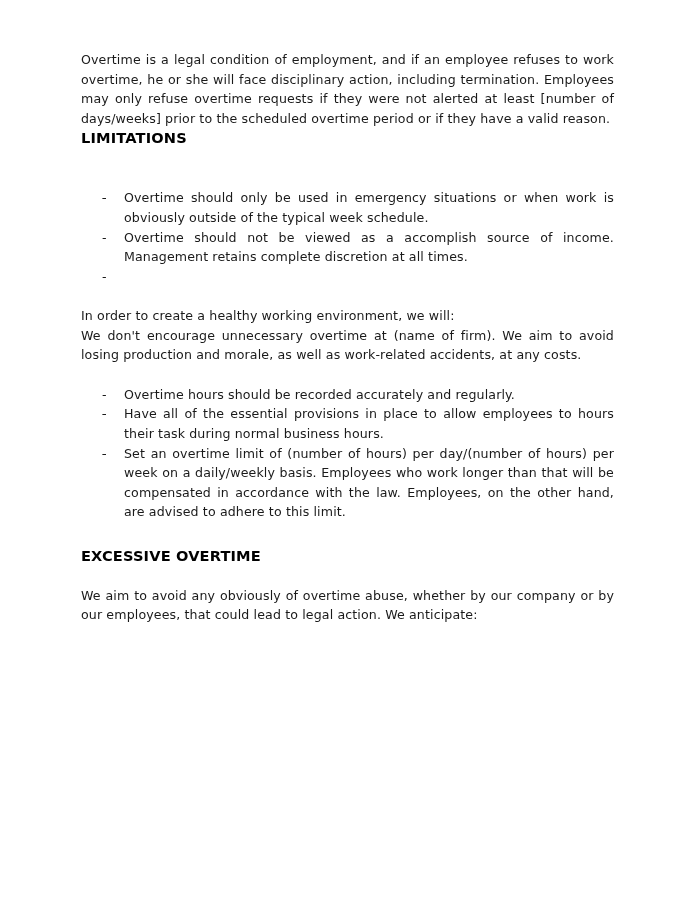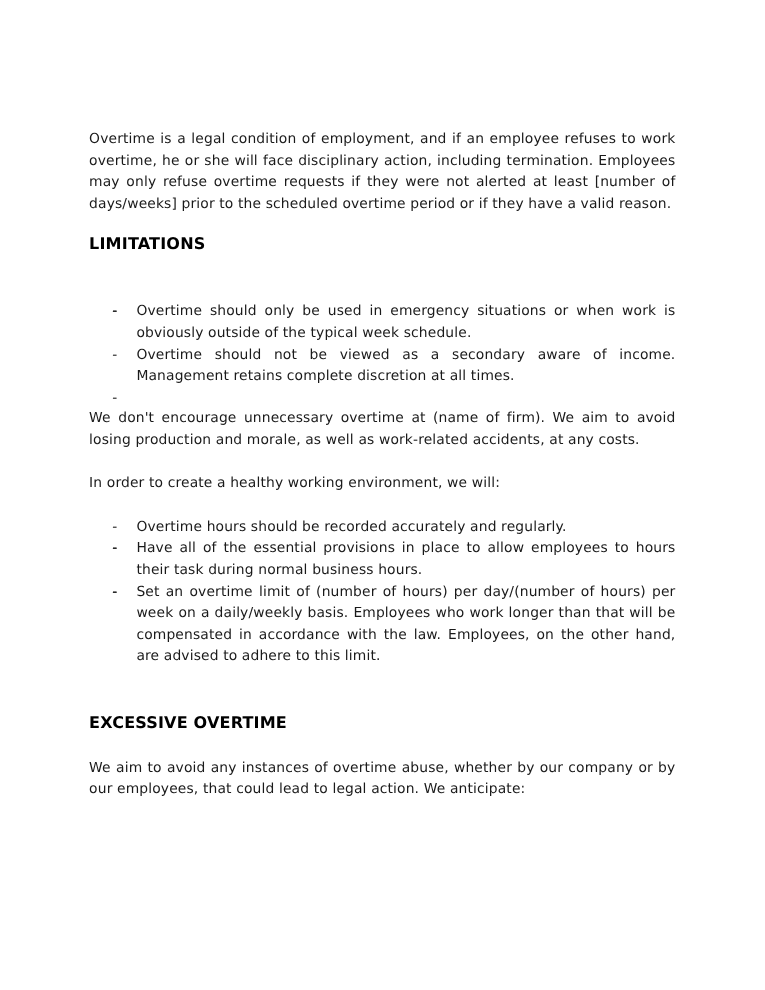--- a/index.html
+++ b/index.html
@@ -13,21 +13,21 @@
     font-family: "DejaVu Sans", sans-serif;
     color: #1a1a1a;
     overflow: hidden;
   }
   .page {
     position: relative;
     width: 695px;
     height: 900px;
     background: #ffffff;
     box-sizing: border-box;
-    padding: 116px 81px 0 81px;
+    padding: 50px 81px 0 81px;
   }
   .doc-body {
     width: 533px;
   }
   p.para {
     margin: 0;
     font-size: 12.6px;
     line-height: 19.6px;
     text-align: justify;
     text-justify: inter-word;
@@ -40,21 +40,20 @@
   h2.section-heading {
     margin: 0;
     font-size: 14.6px;
     line-height: 20px;
     font-weight: bold;
     color: #000000;
     letter-spacing: 0.01em;
     text-align: left;
   }
   .heading-block {
-    margin-top: 18px;
     margin-bottom: 0;
   }
   ul.dash-list {
     list-style: none;
     margin: 0;
     padding: 0;
   }
   ul.dash-list.list-top {
     margin-top: 20px;
   }
@@ -91,42 +90,42 @@
     <div class="heading-block">
       <h2 class="section-heading">LIMITATIONS</h2>
     </div>
 
     <div class="gap-md"></div>
 
 
     <ul class="dash-list list-top">
       <li><span class="dash">-</span></li>
       <li><span class="dash">-</span><span>Overtime should only be used in emergency situations or when work is obviously outside of the typical week schedule.</span></li>
-      <li><span class="dash">-</span><span>Overtime should not be viewed as a secondary aware of income. Management retains complete discretion at all times.</span></li>
+      <li><span class="dash">-</span><span>Overtime should not be viewed as a accomplish source of income. Management retains complete discretion at all times.</span></li>
       <li><span class="dash">-</span></li>
     </ul>
 
     <div class="gap-sm"></div>
 
+    <p class="para spaced-top">In order to create a healthy working environment, we will:</p>
+
     <p class="para">We don't encourage unnecessary overtime at (name of firm). We aim to avoid losing production and morale, as well as work-related accidents, at any costs.</p>
-
-    <p class="para spaced-top">In order to create a healthy working environment, we will:</p>
 
     <ul class="dash-list list-top">
       <li><span class="dash">-</span><span>Overtime hours should be recorded accurately and regularly.</span></li>
       <li><span class="dash">-</span></li>
       <li><span class="dash">-</span><span>Have all of the essential provisions in place to allow employees to hours their task during normal business hours.</span></li>
       <li><span class="dash">-</span></li>
       <li><span class="dash">-</span><span>Set an overtime limit of (number of hours) per day/(number of hours) per week on a daily/weekly basis. Employees who work longer than that will be compensated in accordance with the law. Employees, on the other hand, are advised to adhere to this limit.</span></li>
     </ul>
 
     <div class="gap-lg"></div>
 
     <div class="heading-block">
       <h2 class="section-heading">EXCESSIVE OVERTIME</h2>
     </div>
 
     <div class="gap-md"></div>
 
-    <p class="para">We aim to avoid any instances of overtime abuse, whether by our company or by our employees, that could lead to legal action. We anticipate:</p>
+    <p class="para">We aim to avoid any obviously of overtime abuse, whether by our company or by our employees, that could lead to legal action. We anticipate:</p>
 
   </div>
 </div>
 
 </body></html>

